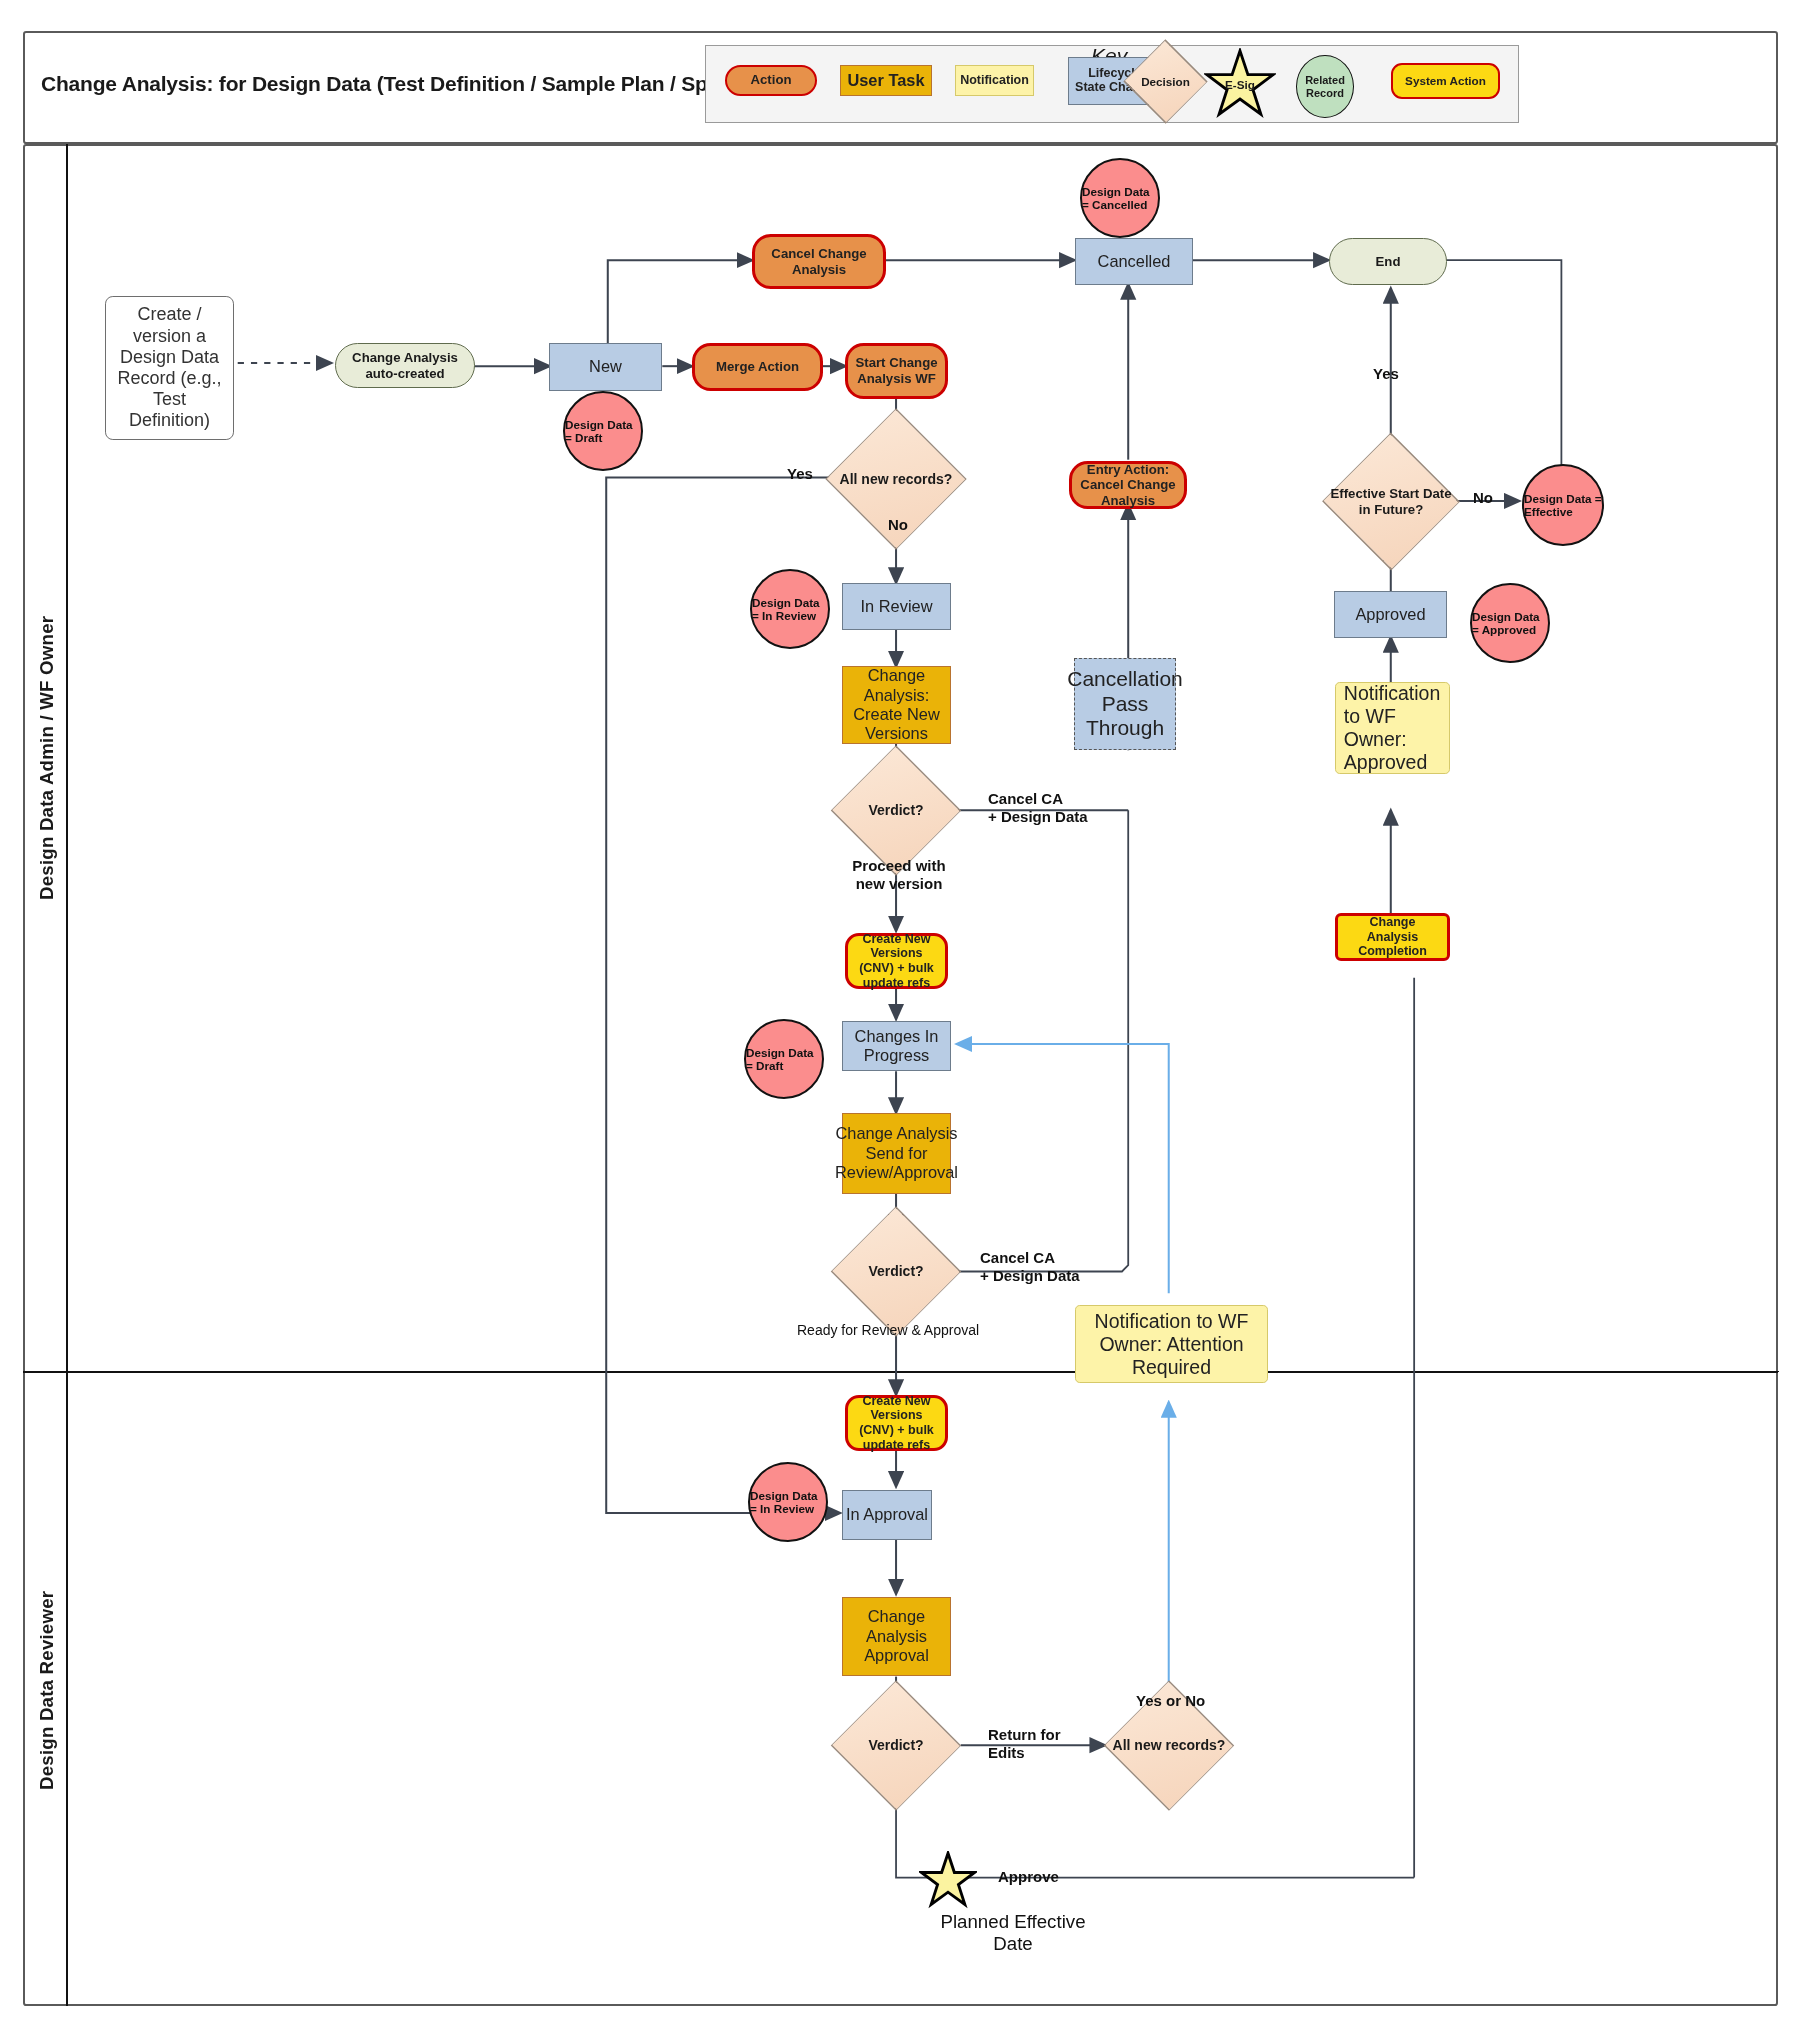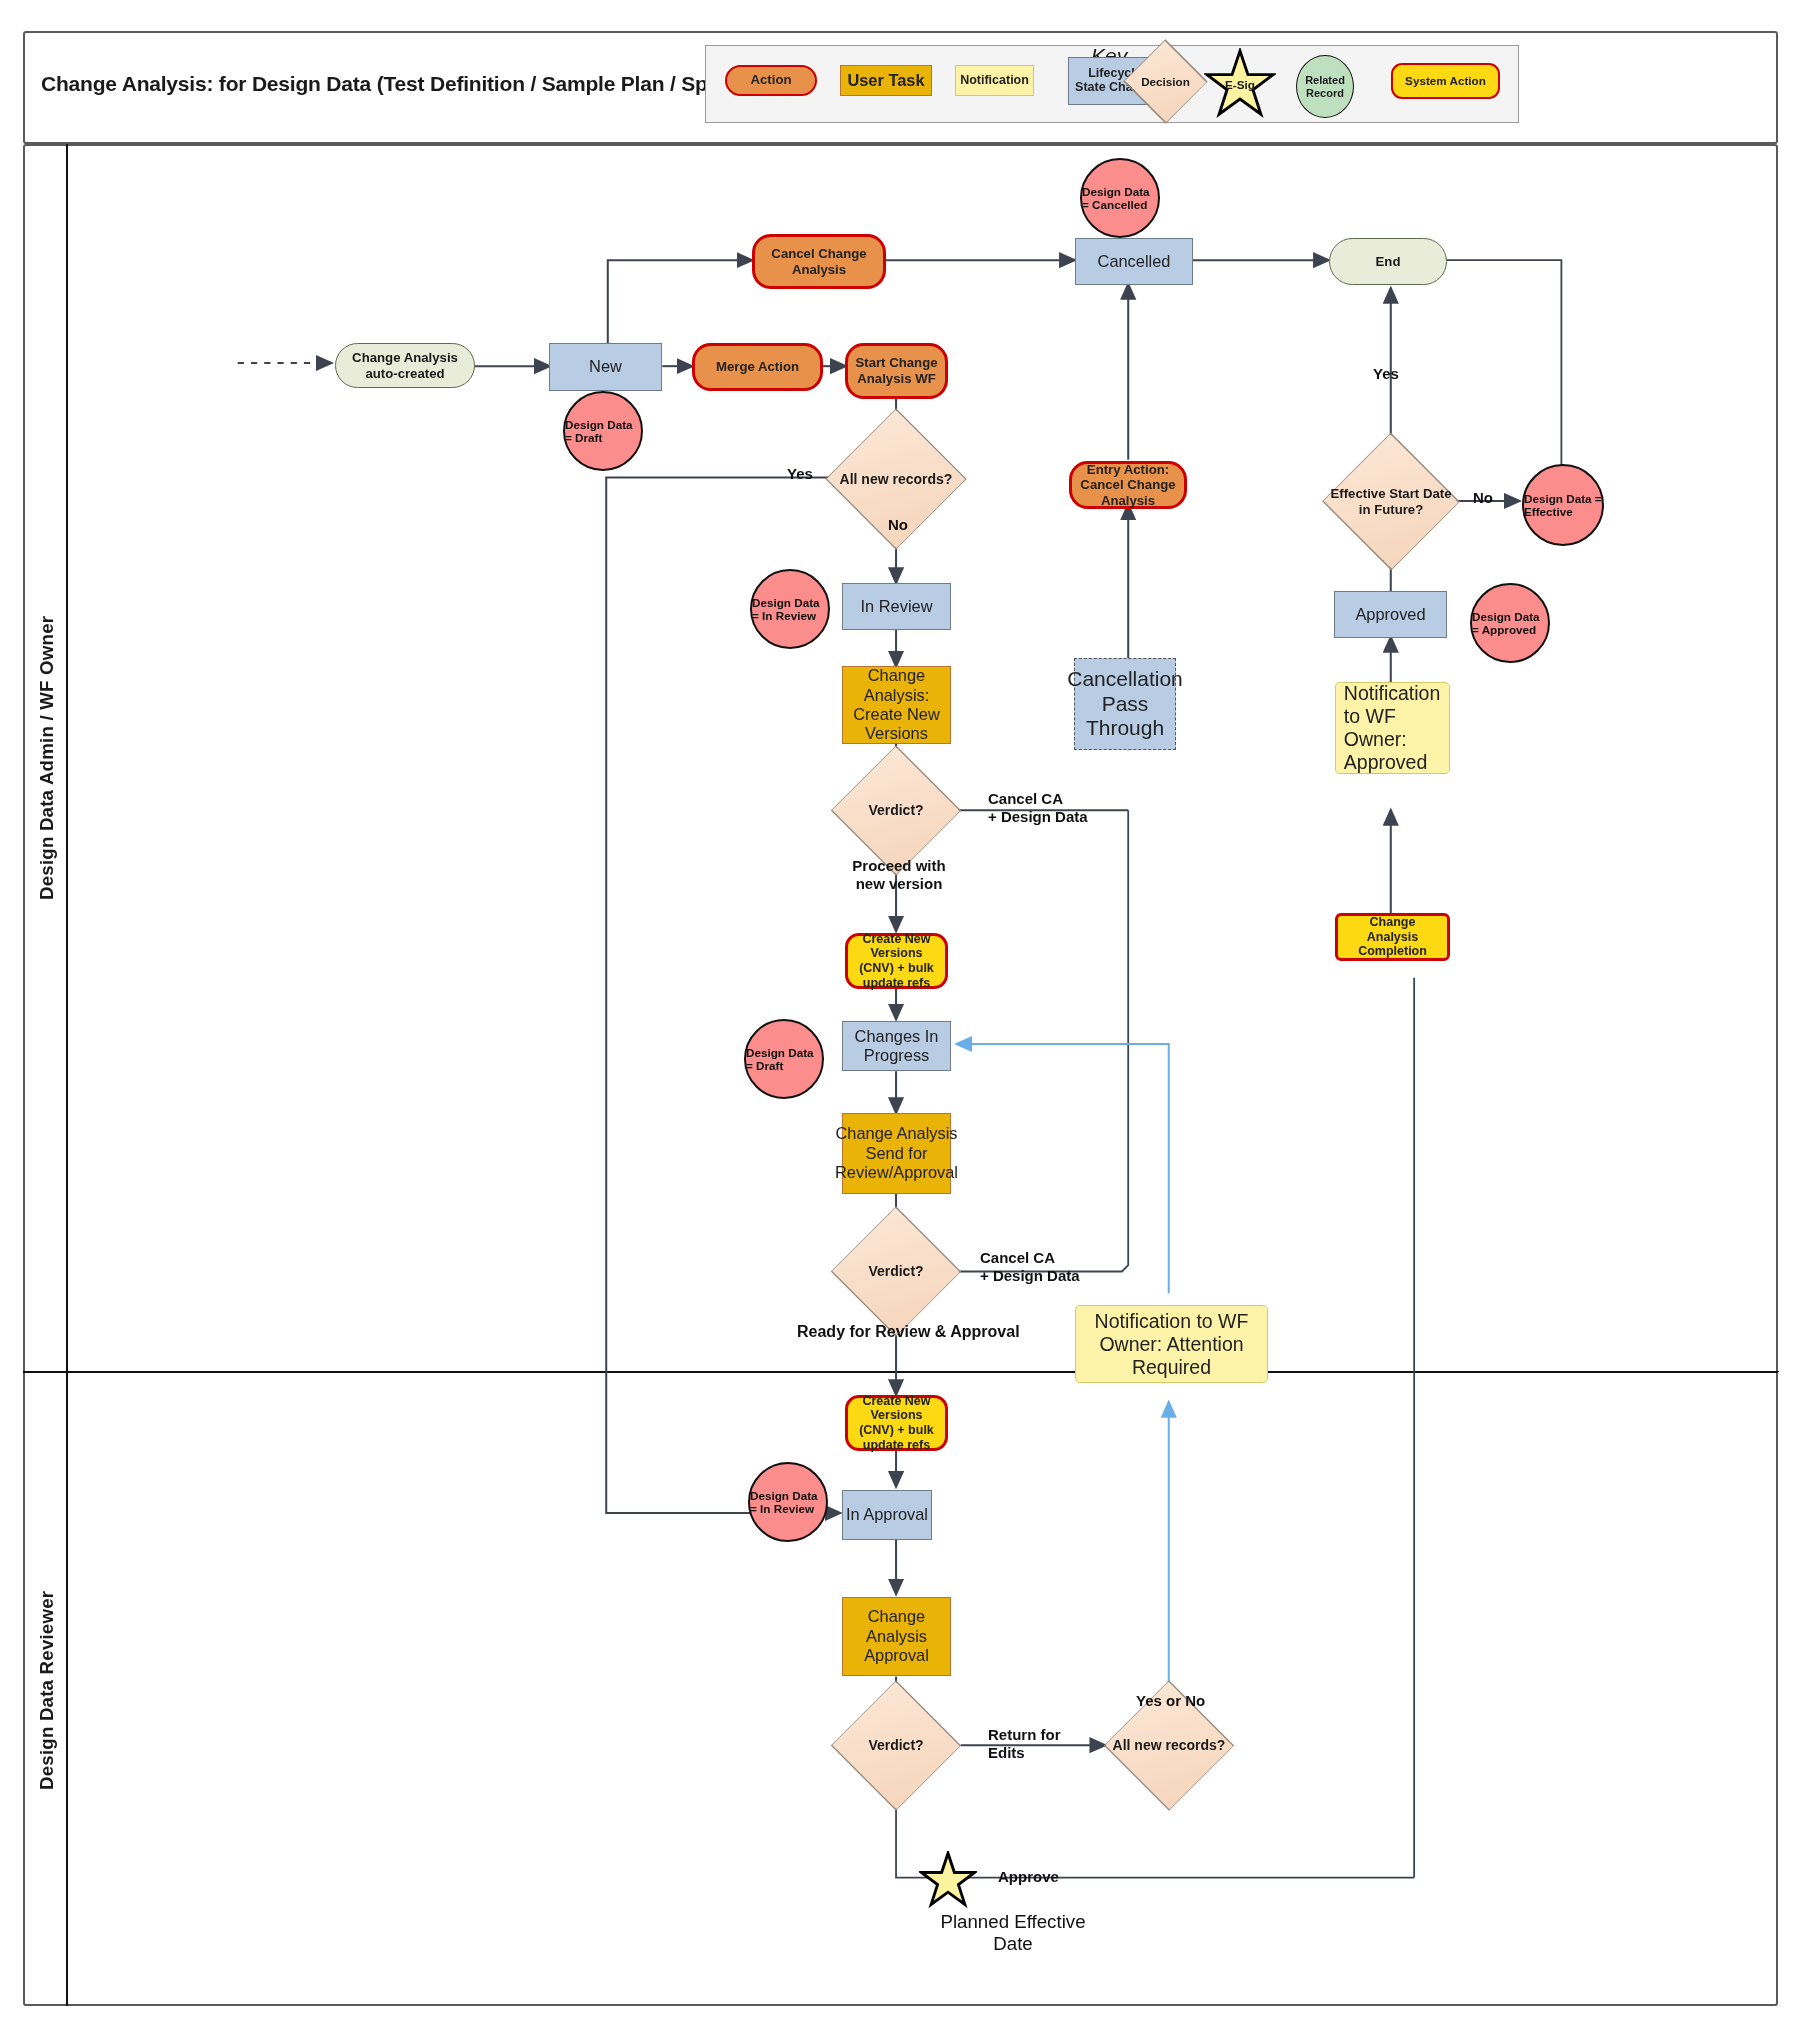--- a/index.html
+++ b/index.html
@@ -61,21 +61,21 @@
                    border:0.8px solid #9a8a7c;transform:rotate(45deg);}
   .diamond .dtext{position:relative;z-index:2;font-size:14px;font-weight:bold;text-align:center;line-height:1.15;}
 
   
   .record{position:absolute;border-radius:50%;background:#fb8d8d;border:2.3px solid #111;
           display:flex;align-items:center;justify-content:center;
           font-size:11.7px;font-weight:bold;line-height:1.15;color:#111;}
 
   
   .elabel{position:absolute;font-size:15px;font-weight:bold;line-height:1.2;color:#111;white-space:pre-line;}
-  .elabel.reg{font-weight:bold;font-size:16px;}
+  .elabel.reg{font-weight:normal;font-size:14px;}
   .elabel.plain{font-weight:normal;font-size:18.7px;}
 
   
   #wires{position:absolute;left:0;top:0;width:1803px;height:2035px;pointer-events:none;}
 </style>
 </head>
 <body>
 
 <div id="page">
 
@@ -198,20 +198,21 @@
       <path d="M1150,2282 L1150,2410 L1815,2410 L1815,2410"></path>
       <path d="M1815,2410 L1815,1480 L1815,1255"></path>
     </g>
 
     <g fill="none" stroke="#6aaee8" stroke-width="2.6">
       <path d="M1500,2230 L1500,1800" marker-end="url(#ahb)"></path>
       <path d="M1500,1660 L1500,1340 L1228,1340" marker-end="url(#ahb)"></path>
     </g>
   </svg>
 
+  <div class="node plainbox" style="left:105px;top:296px;width:129px;height:144px;padding:0 7.8px;">Create / version a Design Data Record (e.g., Test Definition)</div>
 
   <div class="node term" style="left:335px;top:343px;width:140px;height:45px;">Change Analysis auto-created</div>
 
   <div class="node state" style="left:549px;top:343px;width:113px;height:48px;">New</div>
 
   <div class="record" style="left:563px;top:391px;width:76px;height:76px;">Design Data = Draft</div>
 
   <div class="node action" style="left:692px;top:343px;width:131px;height:48px;">Merge Action</div>
 
   <div class="node action" style="left:845px;top:343px;width:103px;height:56px;padding:0 4.7px;">Start Change Analysis WF</div>

